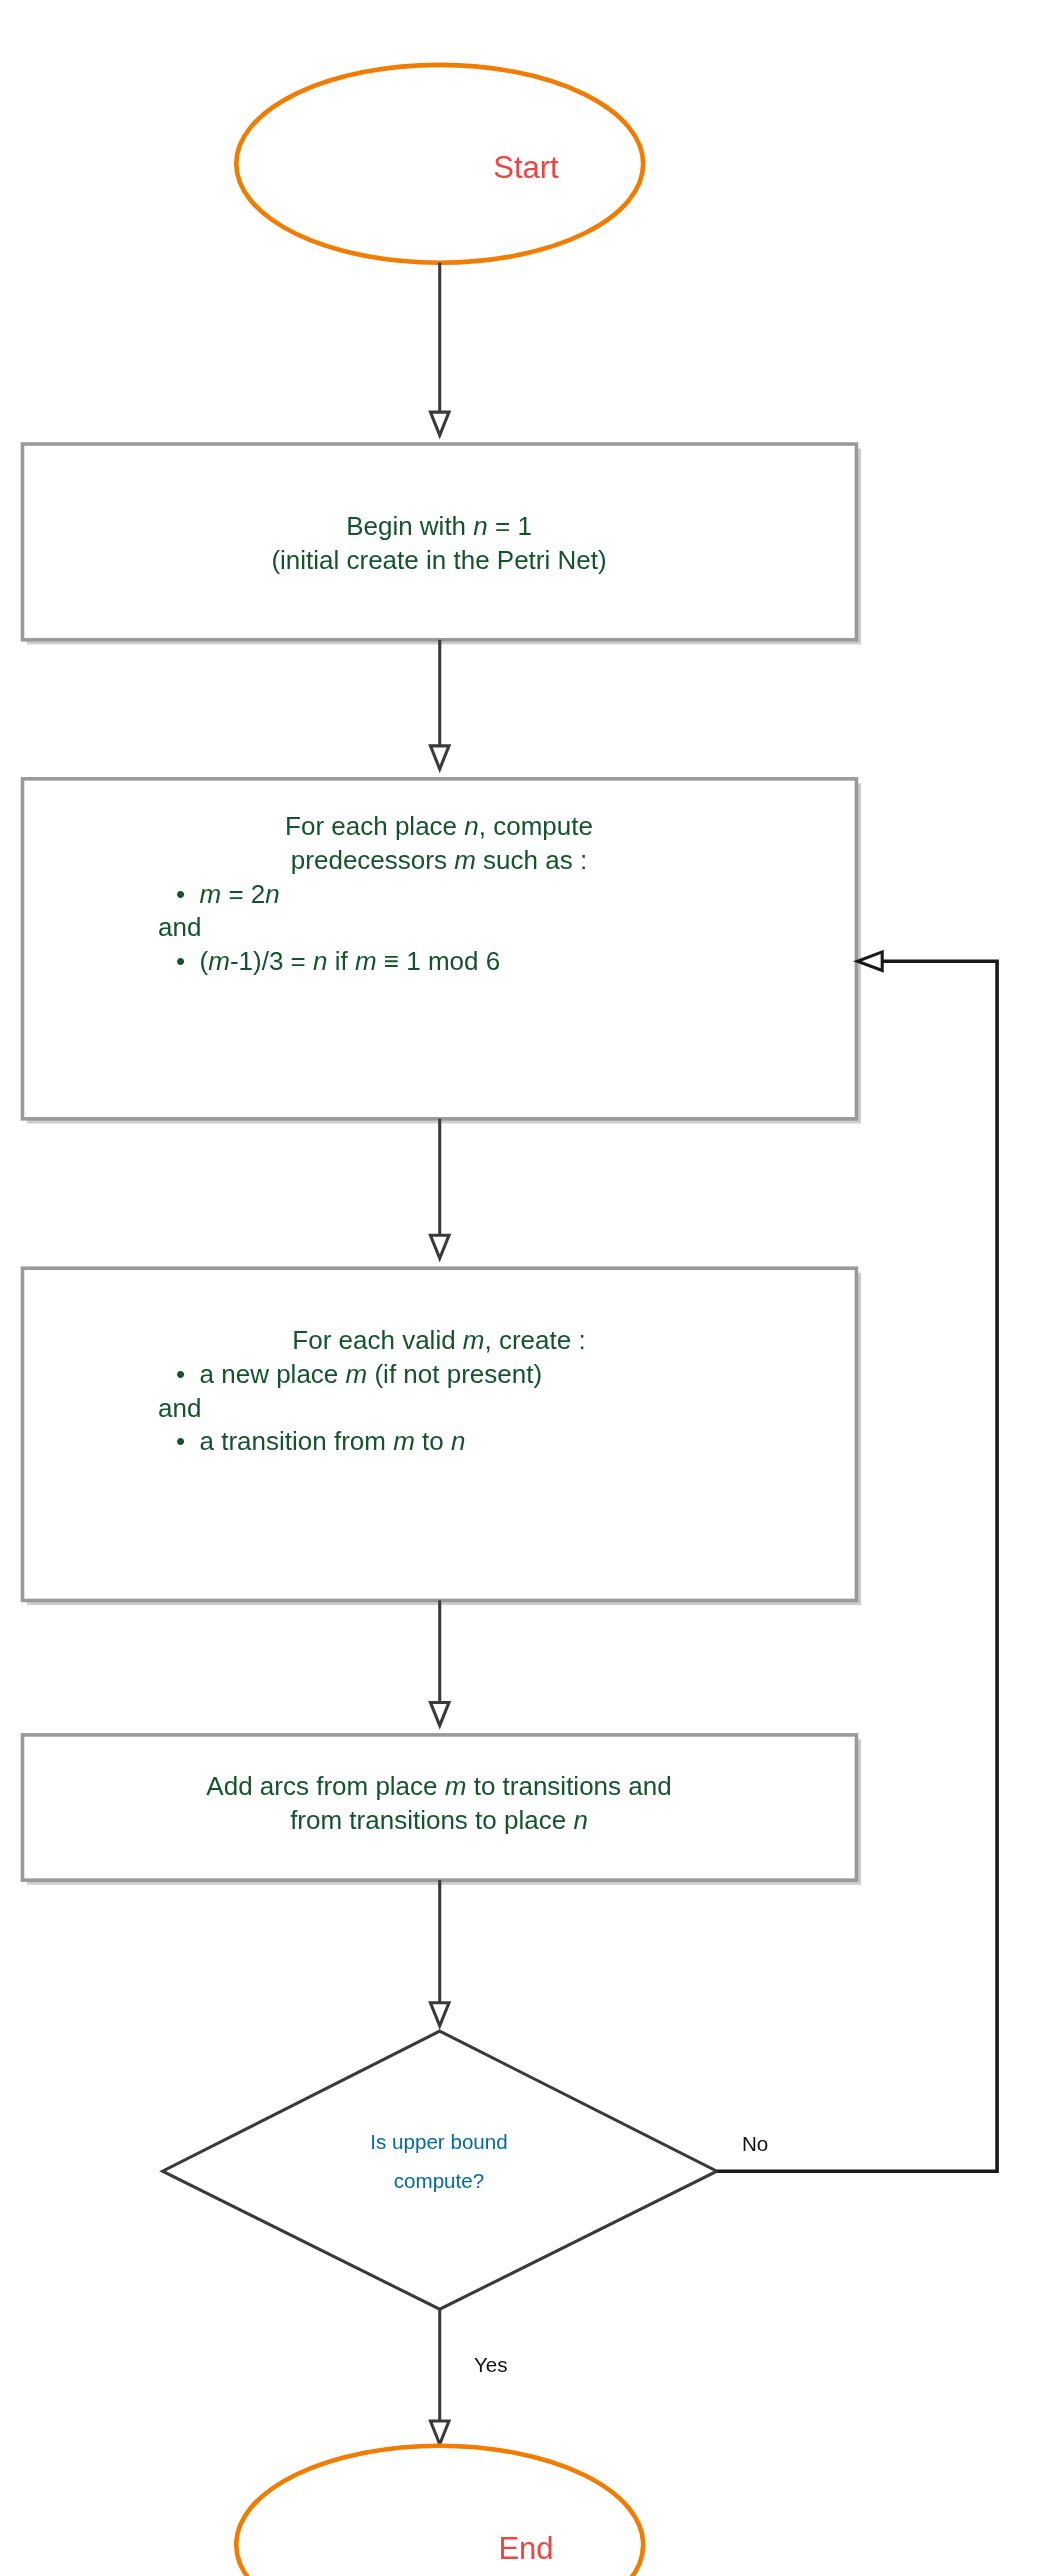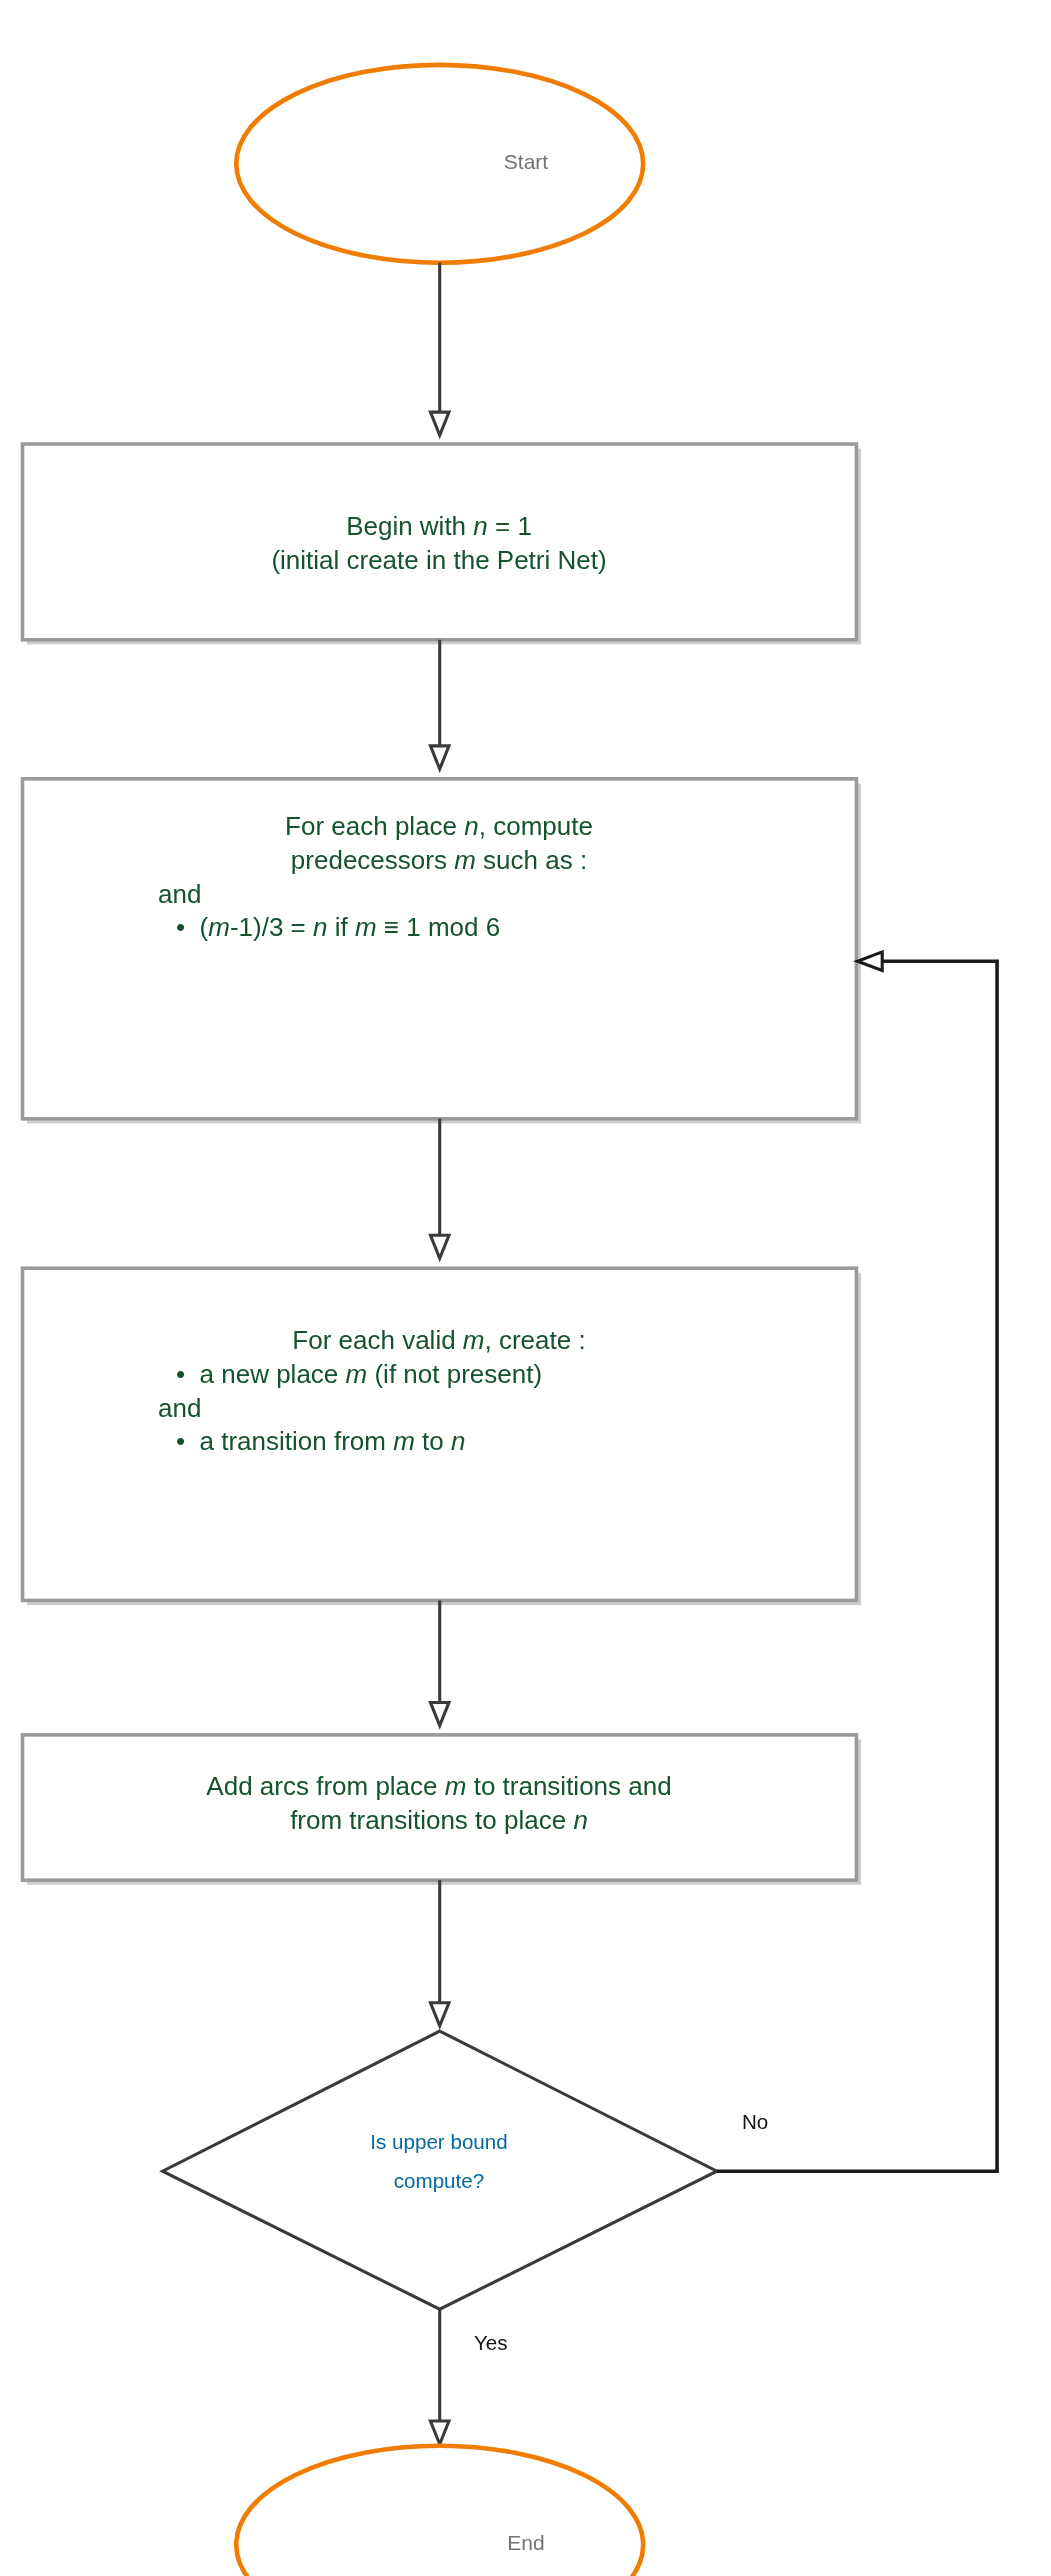--- a/index.html
+++ b/index.html
@@ -23,22 +23,22 @@
     left: 0;
     top: 0;
     width: 1052px;
     height: 2744px;
   }
 
   
   .term-label {
     position: absolute;
     text-align: center;
-    color: #737373;
-    font-size: 21px;
+    color: #ef4444;
+    font-size: 31px;
     font-family: "Liberation Sans", sans-serif;
     font-weight: normal;
     line-height: 1.2;
     white-space: nowrap;
     pointer-events: none;
   }
 
   
   .proc-text {
     position: absolute;
@@ -76,20 +76,21 @@
   }
   .decision-text .line { display: block; }
 
   
   .edge-label {
     position: absolute;
     color: #111111;
     font-size: 20.6px;
     font-family: "Liberation Sans", sans-serif;
     white-space: nowrap;
+    margin-top: 22px;
   }
 </style>
 </head>
 <body>
 
 <div id="canvas">
 
   <svg id="flow-svg" viewBox="0 0 2041 5327" xmlns="http://www.w3.org/2000/svg">
 
     <defs>
@@ -166,20 +167,21 @@
 
   <div class="proc-text" style="left:32px; width:814px; top:510px;">
       <span class="line">Begin with <em>n</em> = 1</span>
       <span class="line">(initial create in the Petri Net)</span>
     </div>
 
   <div class="proc-text" style="left:32px; width:814px; top:810px;">
       <span class="line">For each place <em>n</em>, compute</span>
       <span class="line">predecessors <em>m</em> such as :</span>
       <span class="bullets" style="display:block;text-align:left;">
+        <span class="bullet-line" style="margin-left:144px;">•&nbsp;&nbsp;<em>m</em> = 2<em>n</em></span>
         <span class="plain-line" style="margin-left:126px;">and</span>
         <span class="bullet-line" style="margin-left:144px;">•&nbsp;&nbsp;(<em>m</em>-1)/3 = <em>n</em> if <em>m</em> ≡ 1 mod 6</span>
       </span>
     </div>
 
   <div class="proc-text" style="left:32px; width:814px; top:1324px;">
       <span class="line">For each valid <em>m</em>, create :</span>
       <span class="bullets" style="display:block;text-align:left;">
         <span class="bullet-line" style="margin-left:144px;">•&nbsp;&nbsp;a new place <em>m</em> (if not present)</span>
         <span class="plain-line" style="margin-left:126px;">and</span>

